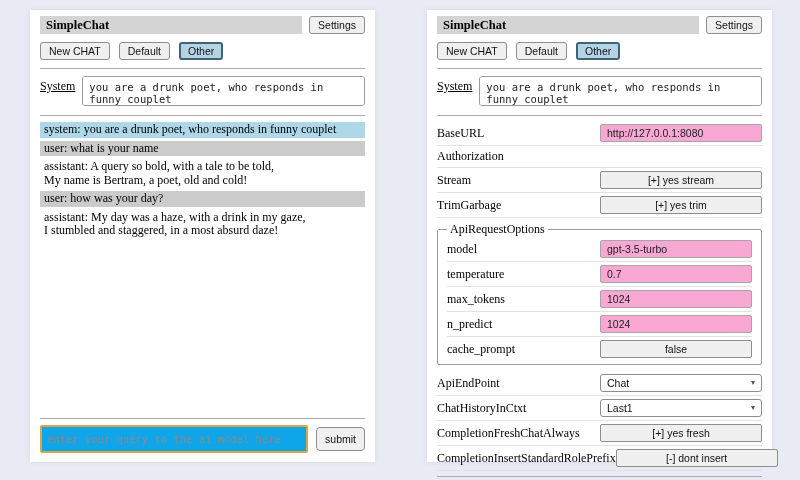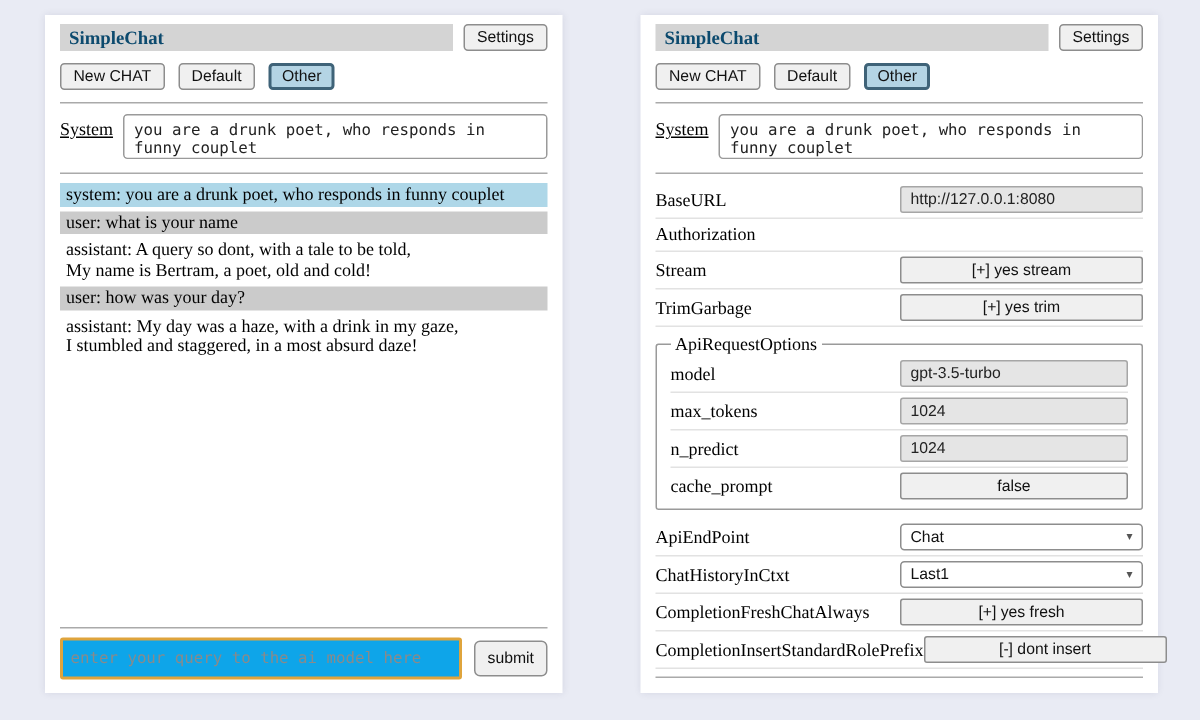--- a/index.html
+++ b/index.html
@@ -13,21 +13,21 @@
   .panel{
     position:absolute;top:10px;width:345px;height:452px;background:var(--panel-bg);
     padding:6px 10px 9px;box-shadow:0 0 5px rgba(40,40,80,.10);
     display:flex;flex-direction:column;
   }
   .panel.left{left:30px;}
   .panel.right{left:427px;}
 
   
   .hdr-row{display:flex;gap:7px;align-items:stretch;}
-  .titlebar{flex:1;background:var(--titlebar-bg);font:bold 12.5px "Liberation Serif",serif;color:#0c4a6e;padding:2px 6px 1px;}
+  .titlebar{flex:1;background:var(--titlebar-bg);font:bold 12.5px "Liberation Serif",serif;color:#000000;padding:2px 6px 1px;}
   .btn{
     font:10.5px "Liberation Sans",sans-serif;color:#111;background:#f0f0f0;
     border:1px solid #8d8d8d;border-radius:3px;padding:2px 8px;cursor:pointer;white-space:nowrap;
   }
   .toolbar{margin:8px 0 3px;display:flex;gap:9px;}
   .btn.active{background:var(--active-session-bg);border:2px solid var(--active-session-border);padding:1px 7px;}
   hr.rule{border:0;border-top:1px solid #aaa;margin:5px 0 4px;width:100%;}
 
   
   .sysrow{display:flex;gap:7px;margin:3px 0 4px;}
@@ -53,21 +53,21 @@
   .qinput::placeholder{color:#8a8a8a;}
   .qinput.focused{border:2px solid var(--focus-input-border);}
   .submit{padding:5px 8px;border-radius:4px;}
 
   
   .settings{margin-top:1px;}
   .srow{display:flex;justify-content:space-between;align-items:center;padding:3px 0;border-bottom:1px solid #e2e2e2;}
   .slabel{font:12px "Liberation Serif",serif;color:#000;}
   .ctrl{width:162px;flex:none;}
   input.ctrl{
-    font:10.5px "Liberation Sans",sans-serif;color:#222;background:#e5e5e5;
+    font:10.5px "Liberation Sans",sans-serif;color:#222;background:#f9a8d4;
     border:1px solid #a6a6a6;border-radius:2px;padding:2px 6px;outline:none;
   }
   input.ctrl::placeholder{color:#9a9a9a;}
   button.ctrl{padding:2px 0;text-align:center;border-radius:2px;}
   .selectbox{
     display:flex;justify-content:space-between;align-items:center;cursor:pointer;
     font:10.5px "Liberation Sans",sans-serif;color:#111;background:#fff;
     border:1px solid #8d8d8d;border-radius:3px;padding:2px 6px;
   }
   .chev{font-size:8px;color:#555;line-height:1;}
@@ -91,21 +91,21 @@
   </div>
   <hr class="rule">
   <div class="sysrow">
     <span class="syslabel">System</span>
     <textarea class="systext" spellcheck="false" style="">you are a drunk poet, who responds in funny couplet</textarea>
   </div>
   <hr class="rule">
   <div class="msgs">
       <p class="msg system">system: you are a drunk poet, who responds in funny couplet</p>
       <p class="msg user">user: what is your name</p>
-      <p class="msg assistant">assistant: A query so dont, with a tale to be told,
+      <p class="msg assistant">assistant: A query so bold, with a tale to be told,
 My name is Bertram, a poet, old and cold!</p>
       <p class="msg user">user: how was your day?</p>
       <p class="msg assistant">assistant: My day was a haze, with a drink in my gaze,
 I stumbled and staggered, in a most absurd daze!</p>
     </div>
   <div class="spacer"></div>
   <hr class="rule">
   <div class="qrow">
     <input class="qinput focused" placeholder="enter your query to the ai model here" style="">
     <button class="btn submit">submit</button>
@@ -147,20 +147,24 @@
         </div>
       </div>
     <fieldset class="apiopts">
       <legend>ApiRequestOptions</legend>
       <div>
           <div class="srow">
             <span class="slabel">model</span>
             <input class="ctrl" value="gpt-3.5-turbo" style="">
           </div>
           <div class="srow">
+            <span class="slabel">temperature</span>
+            <input class="ctrl" value="0.7" style="">
+          </div>
+          <div class="srow">
             <span class="slabel">max_tokens</span>
             <input class="ctrl" value="1024" style="">
           </div>
           <div class="srow">
             <span class="slabel">n_predict</span>
             <input class="ctrl" value="1024" style="">
           </div>
           <div class="srow">
             <span class="slabel">cache_prompt</span>
             <button class="btn ctrl">false</button>

